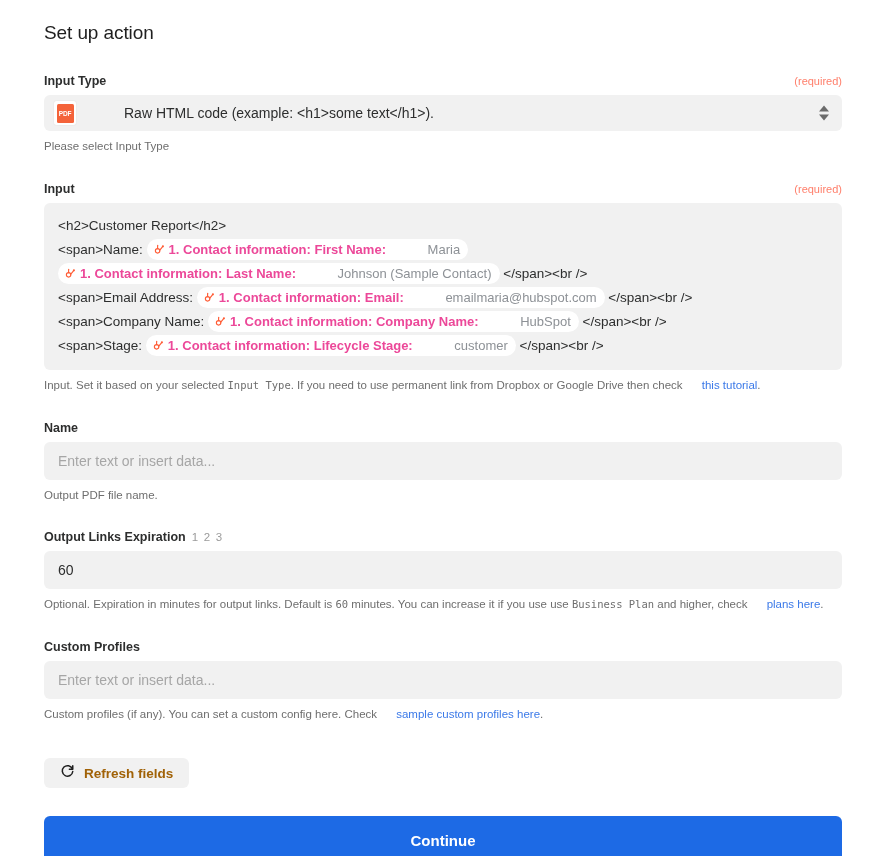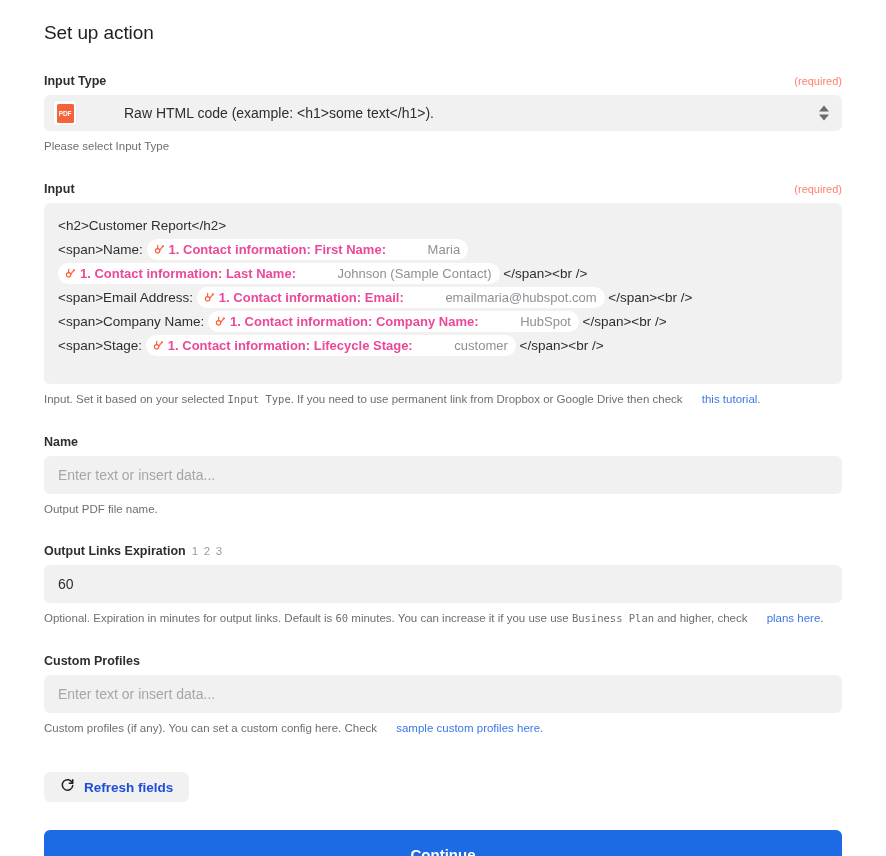--- a/index.html
+++ b/index.html
@@ -131,21 +131,21 @@
     border-left: 5px solid transparent;
     border-right: 5px solid transparent;
   }
   .arrow-up { border-bottom: 6px solid #6b6b6b; }
   .arrow-down { border-top: 6px solid #6b6b6b; }
 
   
   .code-box {
     background: #f1f1f1;
     border-radius: 6px;
-    padding: 11px 14px 26px 14px;
+    padding: 11px 14px 12px 14px;
     font-size: 13.5px;
     line-height: 24px;
     color: #2d2e2e;
     word-wrap: break-word;
   }
   .chip {
     display: inline-block;
     background: #ffffff;
     border-radius: 11px;
     padding: 1px 8px 1px 6px;
@@ -182,21 +182,21 @@
     align-items: center;
     gap: 9px;
     background: #f1f1f1;
     border: none;
     border-radius: 6px;
     height: 30px;
     padding: 0 16px;
     font-family: "Liberation Sans", sans-serif;
     font-size: 13.5px;
     font-weight: bold;
-    color: #1d4ed8;
+    color: #a16207;
     cursor: pointer;
     margin-top: 8px;
   }
   .continue-btn {
     display: block;
     width: 100%;
     height: 49px;
     background: #1d6ae5;
     color: #ffffff;
     border: none;

